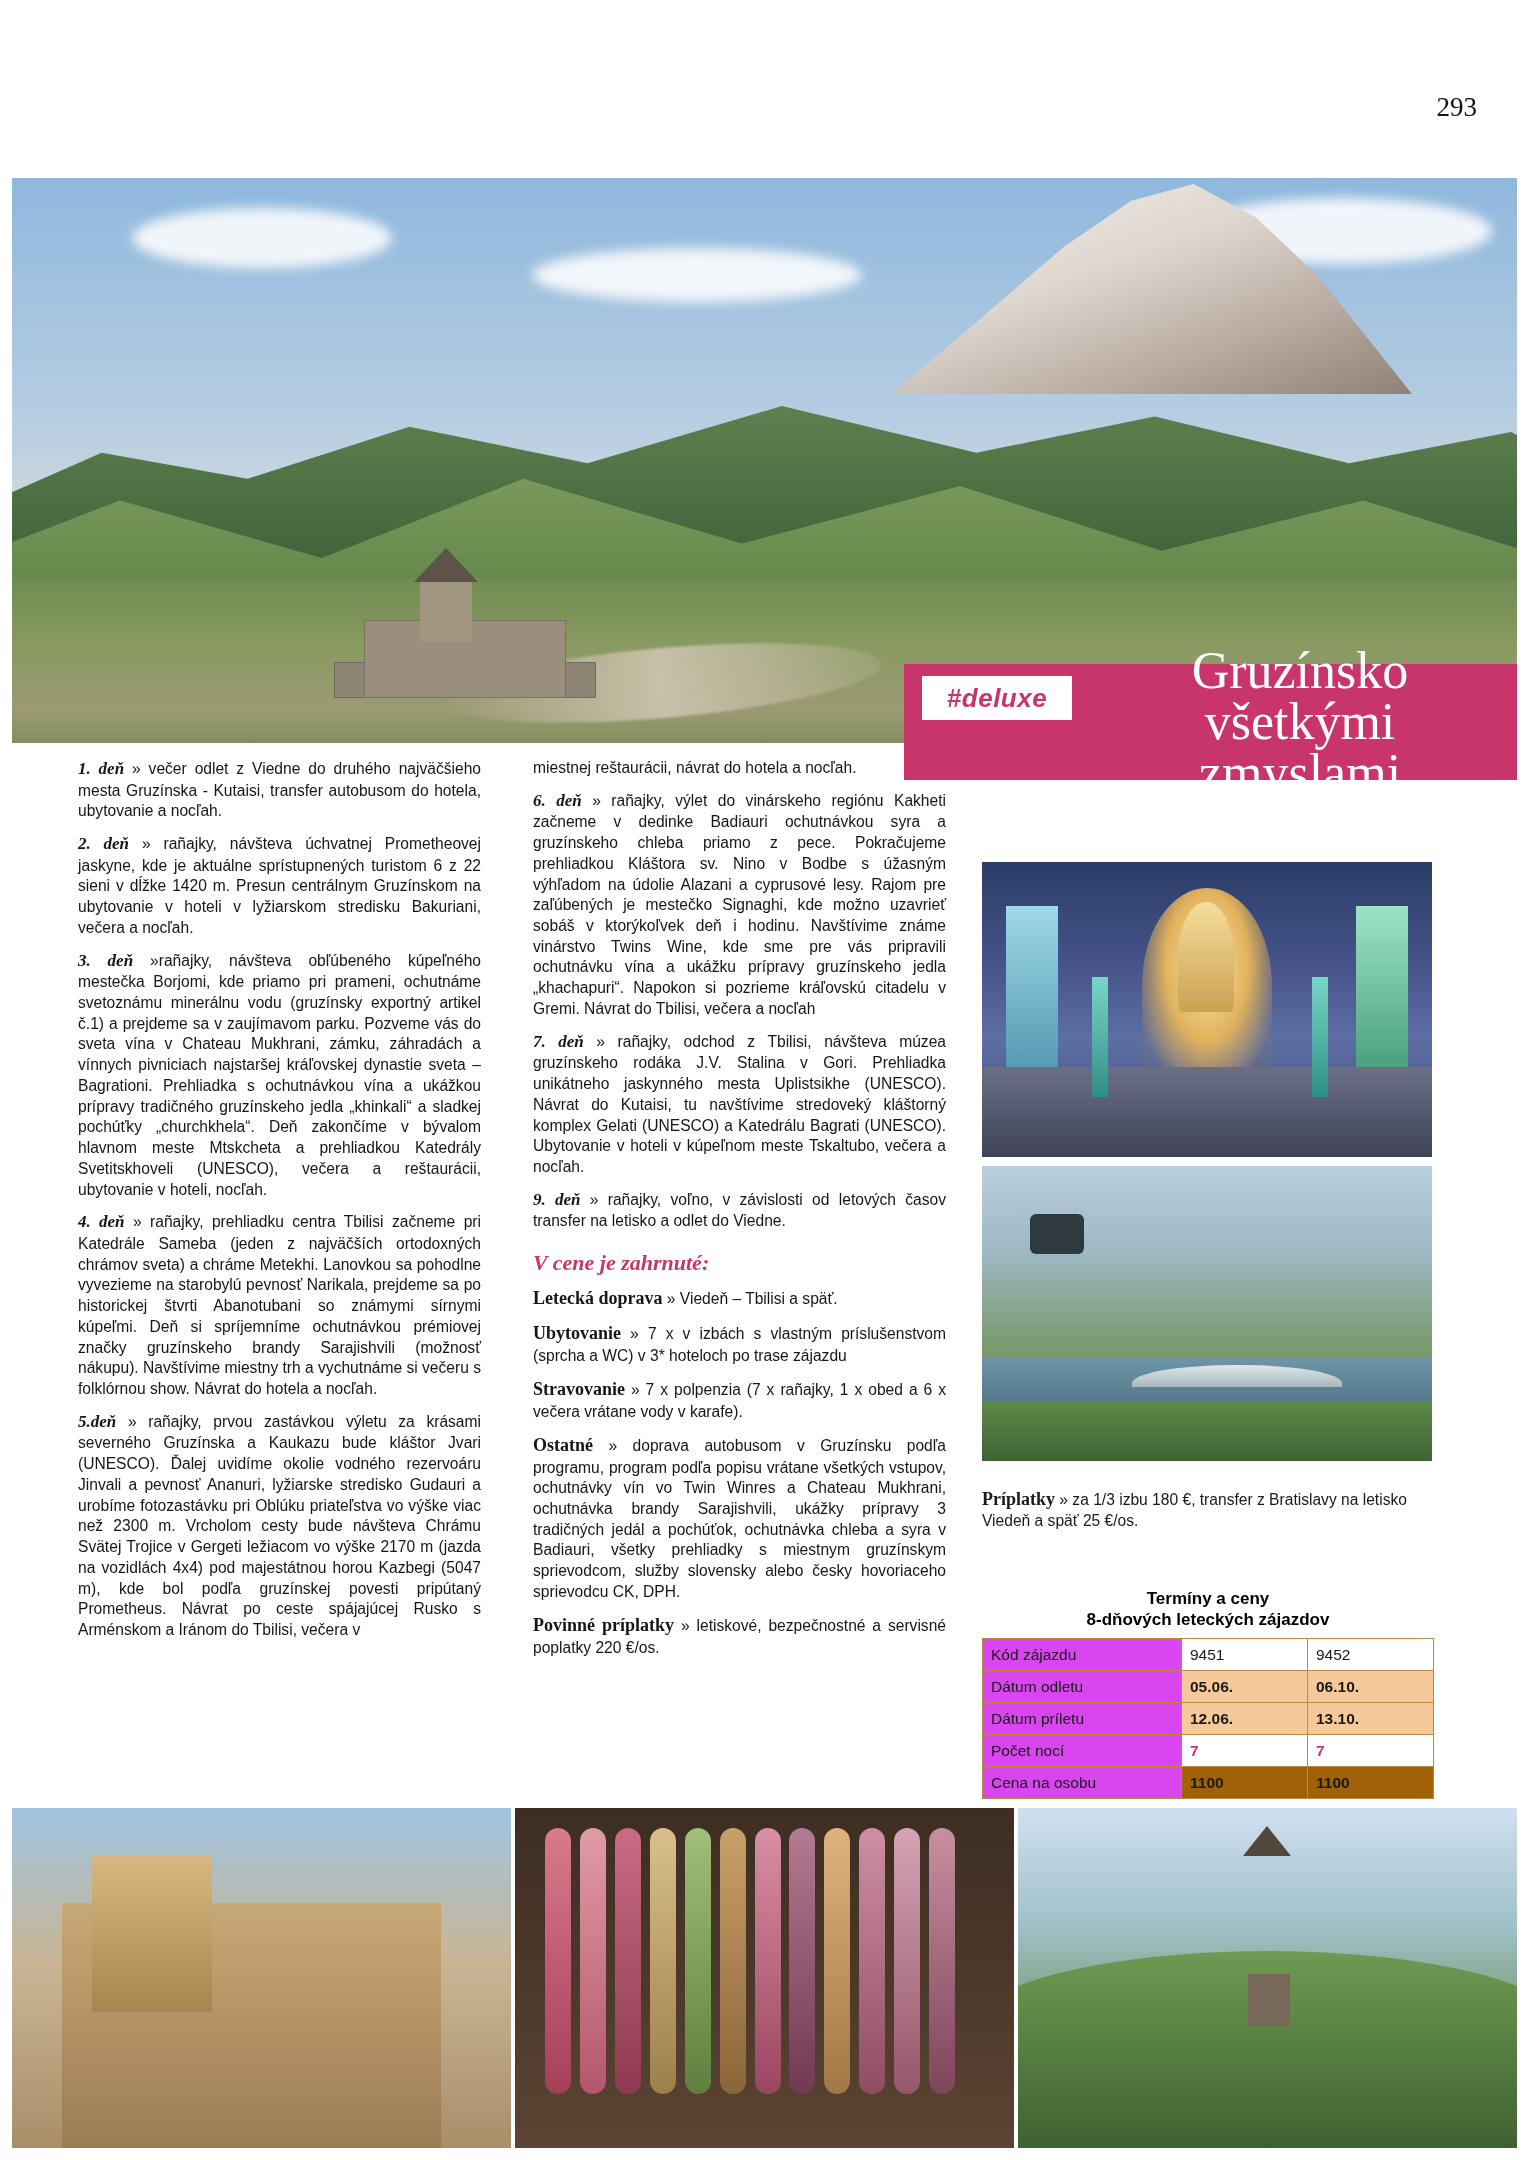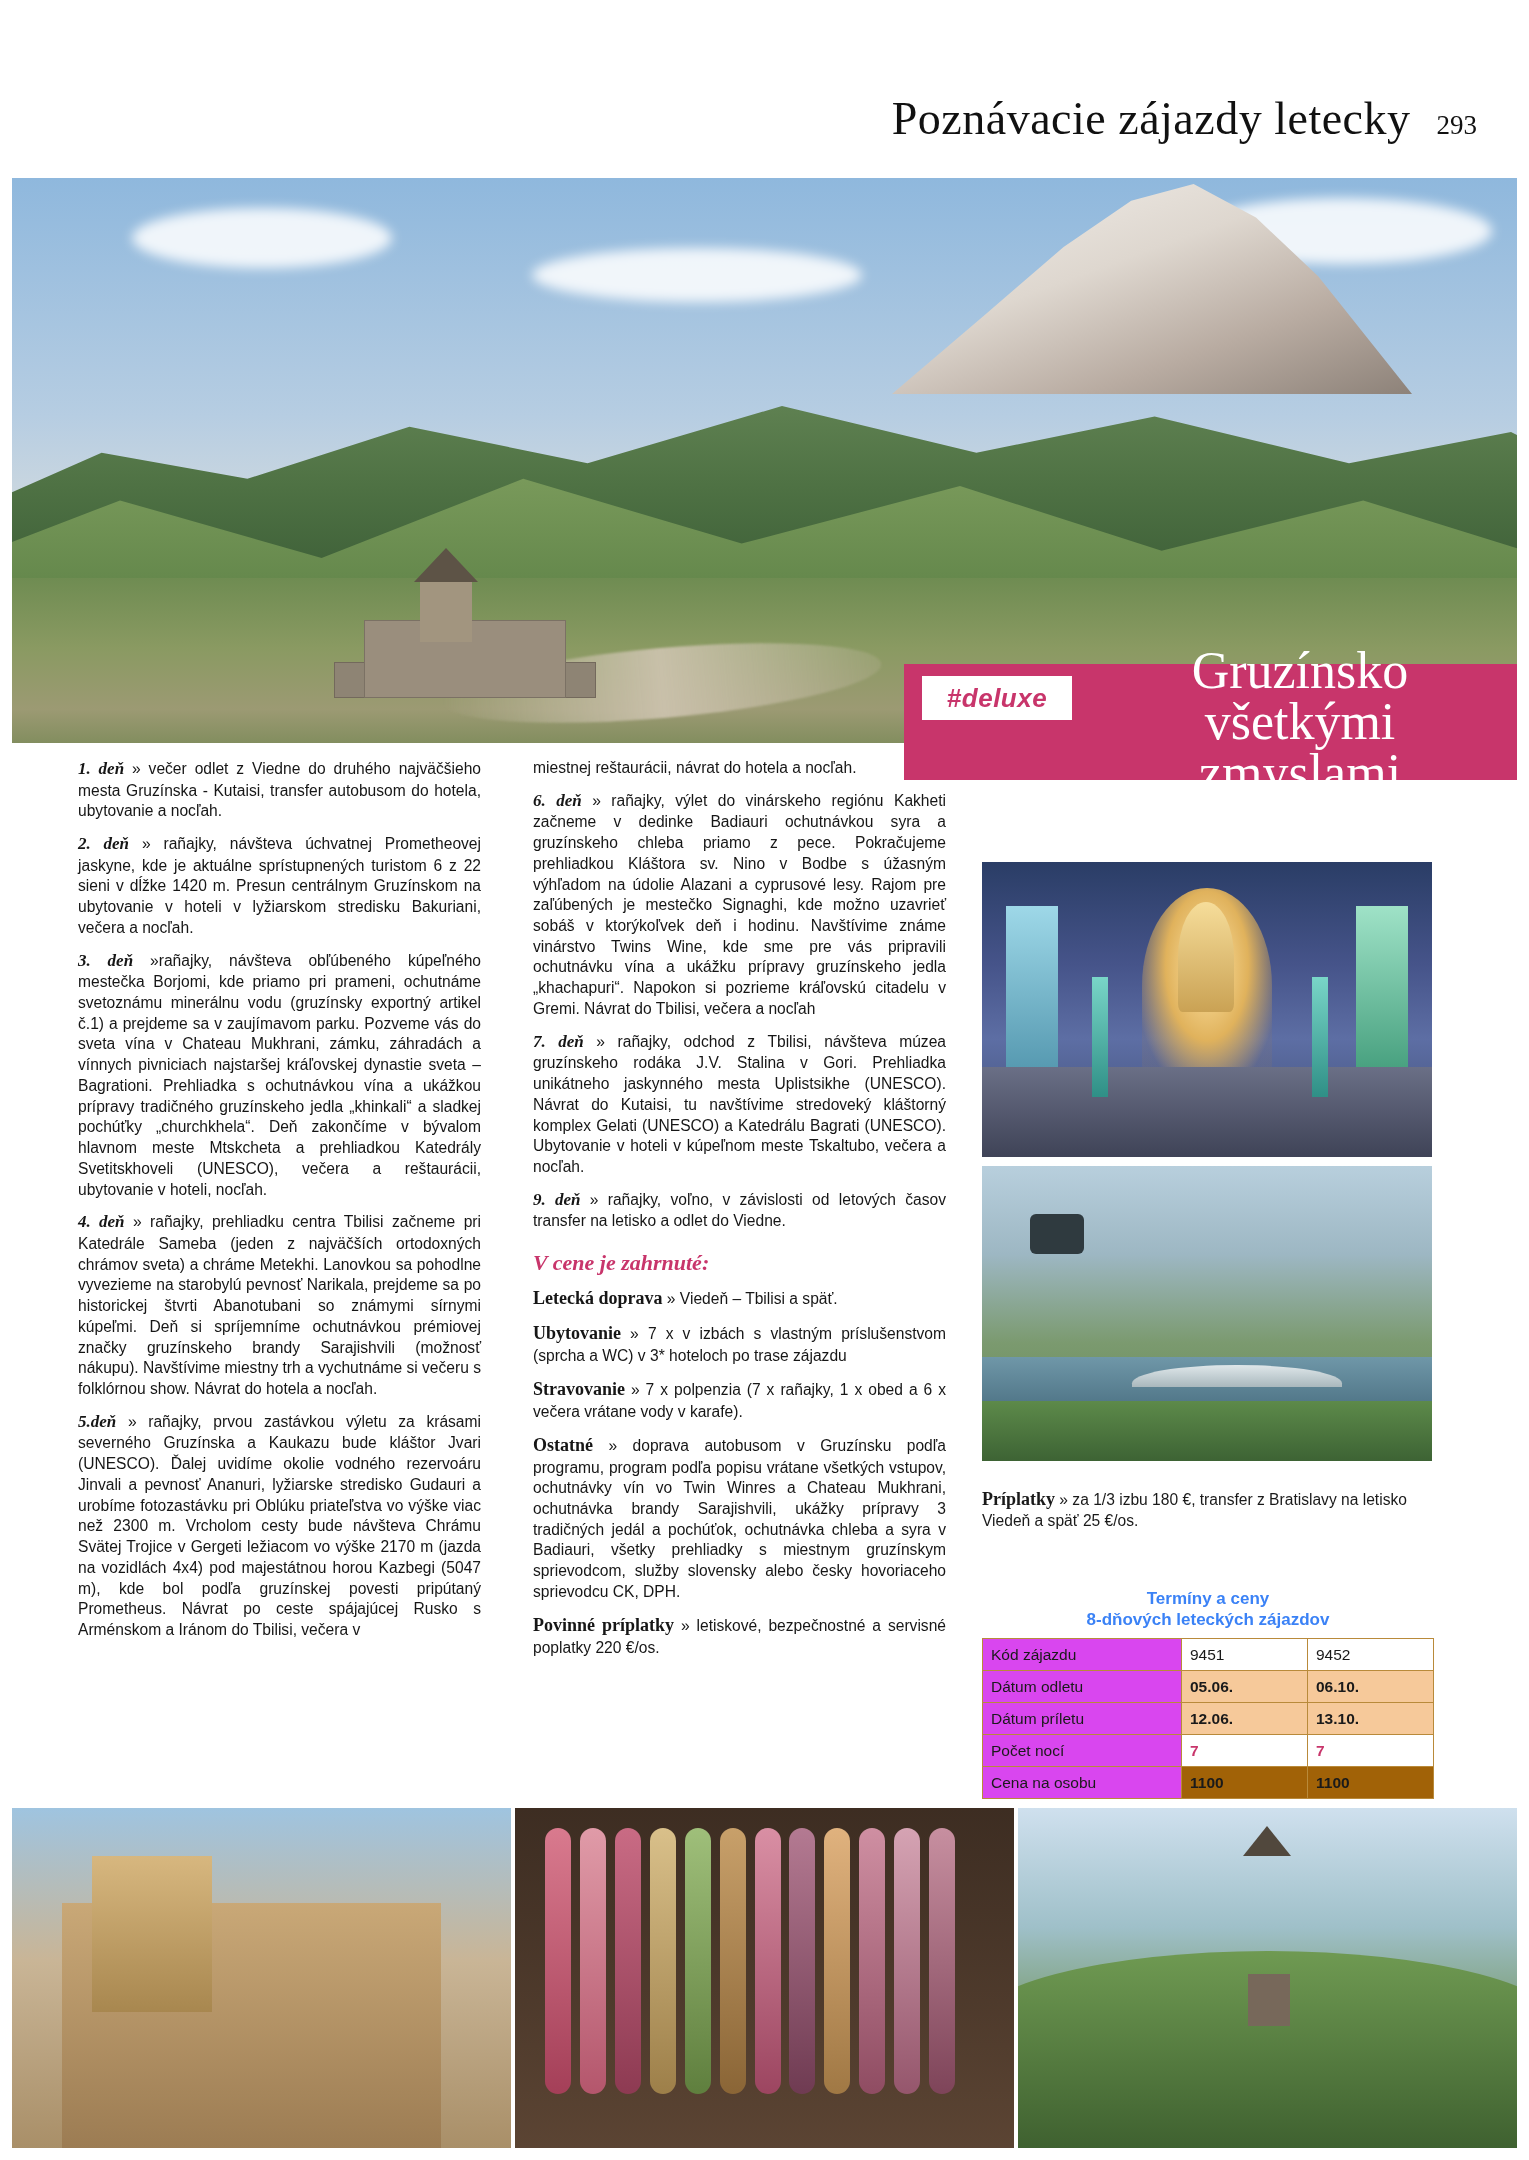--- a/index.html
+++ b/index.html
@@ -289,21 +289,21 @@
     top: 1487px; left: 982px; width: 452px;
     font-size: 15.6px;
     line-height: 1.34;
   }
 
   
   .price-head {
     position: absolute;
     top: 1588px; left: 982px; width: 452px;
     text-align: center;
-    color: #3b82f6;
+    color: #000000;
     font-weight: bold;
     font-size: 17px;
     line-height: 1.25;
   }
   table.prices {
     position: absolute;
     top: 1638px; left: 982px; width: 452px;
     border-collapse: collapse;
     font-size: 15.5px;
   }
@@ -362,21 +362,20 @@
     position: absolute; bottom: 86%; left: 45%; width: 0; height: 0;
     border-left: 24px solid transparent;
     border-right: 24px solid transparent;
     border-bottom: 30px solid #51483d;
   }
 </style>
 </head>
 <body>
 
 <div class="page-header">
-  <div class="title">Poznávacie zájazdy letecky</div>
   <div class="pageno">293</div>
 </div>
 
 <div class="hero">
   <div class="sky"></div>
   <div class="cloud" style="top:30px;left:120px;width:260px;height:60px;"></div>
   <div class="cloud" style="top:70px;left:520px;width:330px;height:54px;"></div>
   <div class="cloud" style="top:20px;left:1180px;width:300px;height:66px;"></div>
   <div class="snowpeak"></div>
   <div class="ridge-far"></div>

